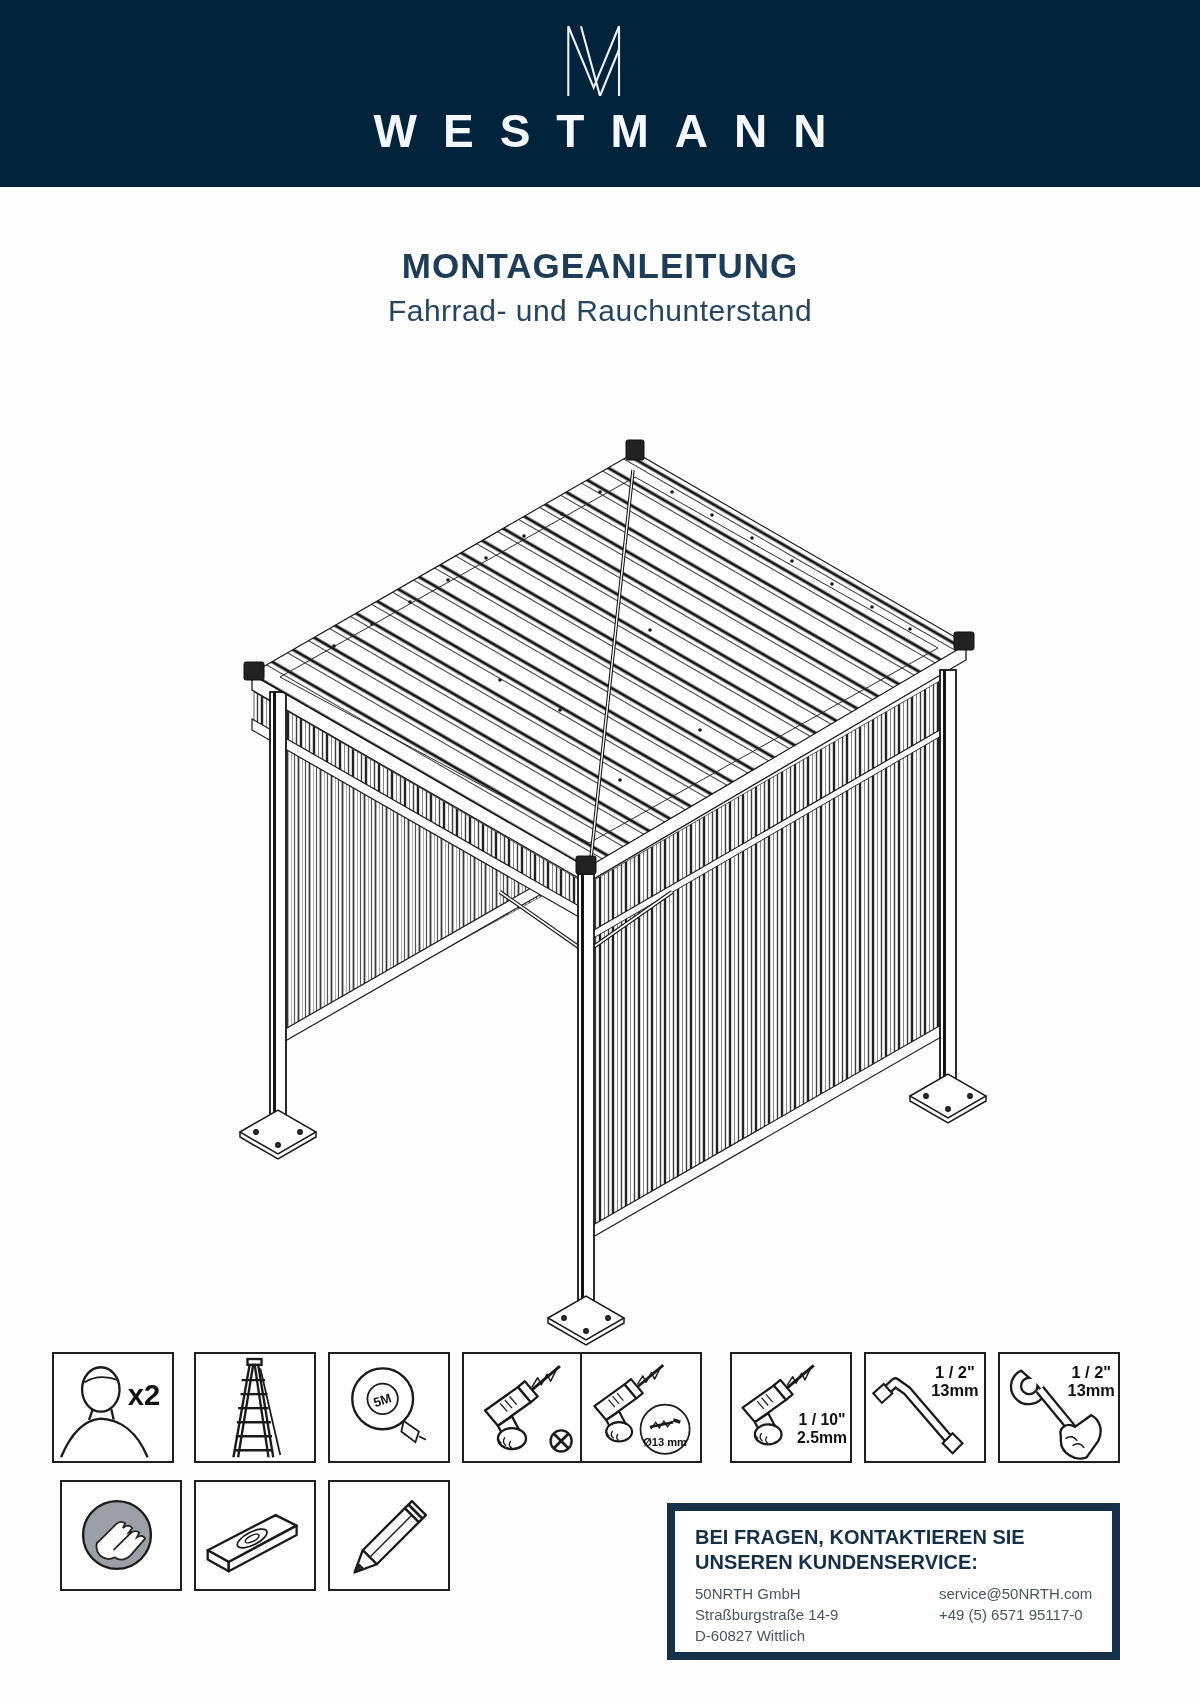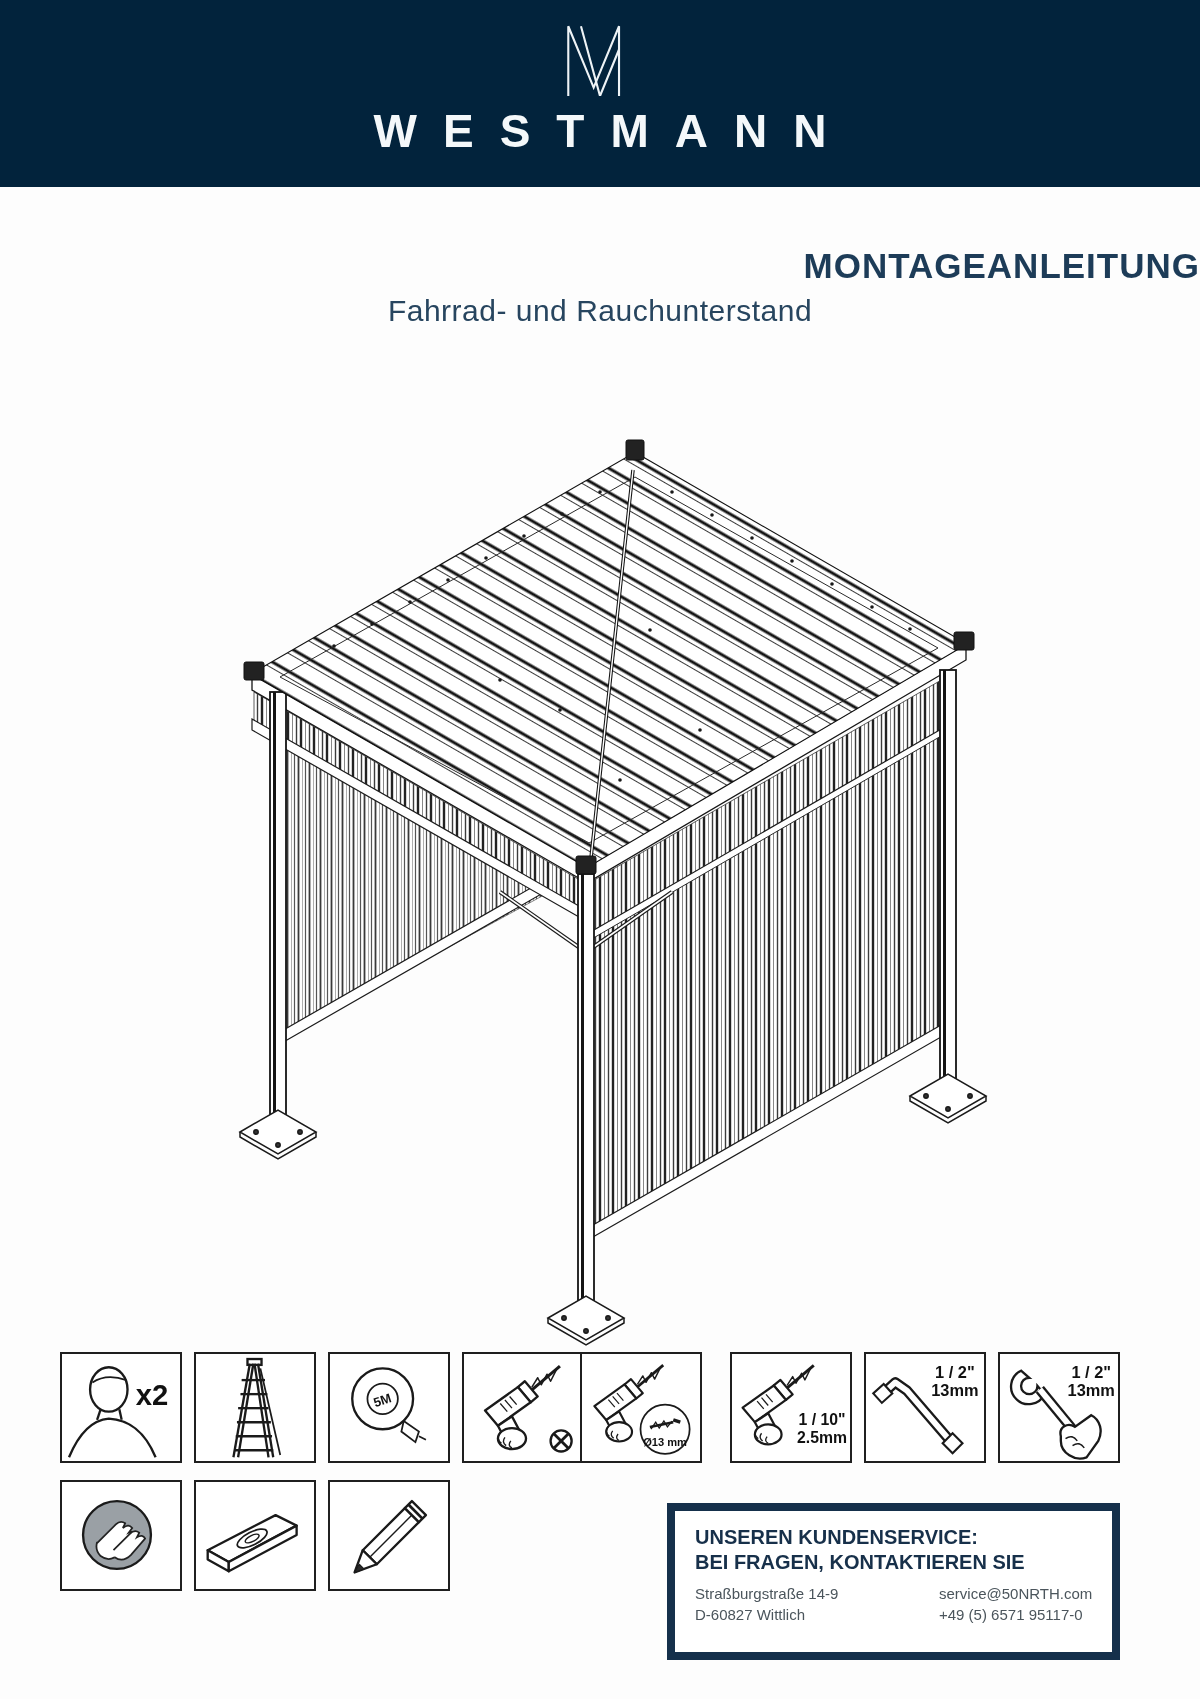--- a/index.html
+++ b/index.html
@@ -7,21 +7,21 @@
     width:1200px;height:1699px;position:relative;background:#fdfdfd;
     font-family:"Liberation Sans", sans-serif;overflow:hidden;color:#1d3c58;
   }
   
   .hdr{position:absolute;left:0;top:0;width:1200px;height:187px;background:#02233c;text-align:center;}
   .hdr svg.logo{position:absolute;left:560px;top:22px;}
   .brand{position:absolute;left:0;top:104px;width:100%;text-align:center;
     color:#f4f8fa;font-size:46px;font-weight:700;letter-spacing:26px;text-indent:26px;}
   
   .titleblock{position:absolute;left:0;top:246px;width:100%;text-align:center;}
-  .doc-title{font-size:35px;font-weight:800;letter-spacing:1px;color:#1d3c58;margin:0;text-align:right;}
+  .doc-title{font-size:35px;font-weight:800;letter-spacing:1px;color:#1d3c58;margin:0;}
   .doc-sub{font-size:30px;font-weight:400;letter-spacing:0.5px;color:#27455f;margin:8px 0 8px 0;}
   
   .draw{position:absolute;left:0;top:380px;width:1200px;height:980px;}
   
   .tool-box{position:absolute;width:122px;height:111px;border:2.5px solid #1f1f1f;background:#fff;box-sizing:border-box;}
   .tool-box svg{position:absolute;left:0;top:0;}
   
   .contact{position:absolute;left:667px;top:1503px;width:453px;height:157px;
     border:8px solid #15304b;background:#fff;box-sizing:border-box;}
   .contact .hd{margin:14px 0 0 20px;font-size:20px;line-height:25px;font-weight:800;color:#17304a;}
@@ -180,21 +180,21 @@
     <g fill="#222" stroke="#111" stroke-width="1">
       <rect x="626" y="60" width="18" height="20" rx="2"></rect>
       <rect x="244" y="282" width="20" height="18" rx="2"></rect>
       <rect x="954" y="252" width="20" height="18" rx="2"></rect>
       <rect x="576" y="476" width="20" height="18" rx="2"></rect>
     </g>
   </g>
 </svg>
 
 <div>
-  <div class="tool-box" style="left:60px;top:1352px">
+  <div class="tool-box" style="left:52px;top:1352px">
     <svg width="117" height="106" viewBox="0 0 100 90">
       <g fill="none" stroke="#1a1a1a" stroke-width="2">
         <ellipse cx="40" cy="30" rx="16" ry="19"></ellipse>
         <path d="M26,24 Q38,16 55,22" stroke-width="1.5"></path>
         <path d="M6,88 C16,64 28,56 40,55 C56,56 70,64 80,88"></path>
         <line x1="33" y1="47" x2="30" y2="56"></line>
           <line x1="49" y1="47" x2="51" y2="56"></line>
       </g>
       <text class="svgtext" x="63" y="43" font-size="25" font-weight="bold">x2</text>
     </svg>
@@ -314,25 +314,26 @@
         <polygon points="25,70 29,74 21,77" fill="#2a2a2a" stroke-width="1"></polygon>
         <polygon points="70,16 82,28 76,34 64,22" fill="#fff"></polygon>
         <line x1="67" y1="19" x2="79" y2="31" stroke-width="2.4"></line>
       </g>
     </svg>
   </div>
 </div>
 
 <div class="contact">
   <div class="hd">
+    <div>BEI FRAGEN, KONTAKTIEREN SIE</div>
     <div>UNSEREN KUNDENSERVICE:</div>
-    <div>BEI FRAGEN, KONTAKTIEREN SIE</div>
   </div>
   <div class="cols">
     <div>
+      <div>50NRTH GmbH</div>
       <div>Straßburgstraße 14-9</div>
       <div>D-60827 Wittlich</div>
     </div>
     <div class="col2">
       <div>service@50NRTH.com</div>
       <div>+49 (5) 6571 95117-0</div>
     </div>
   </div>
 </div>
 

